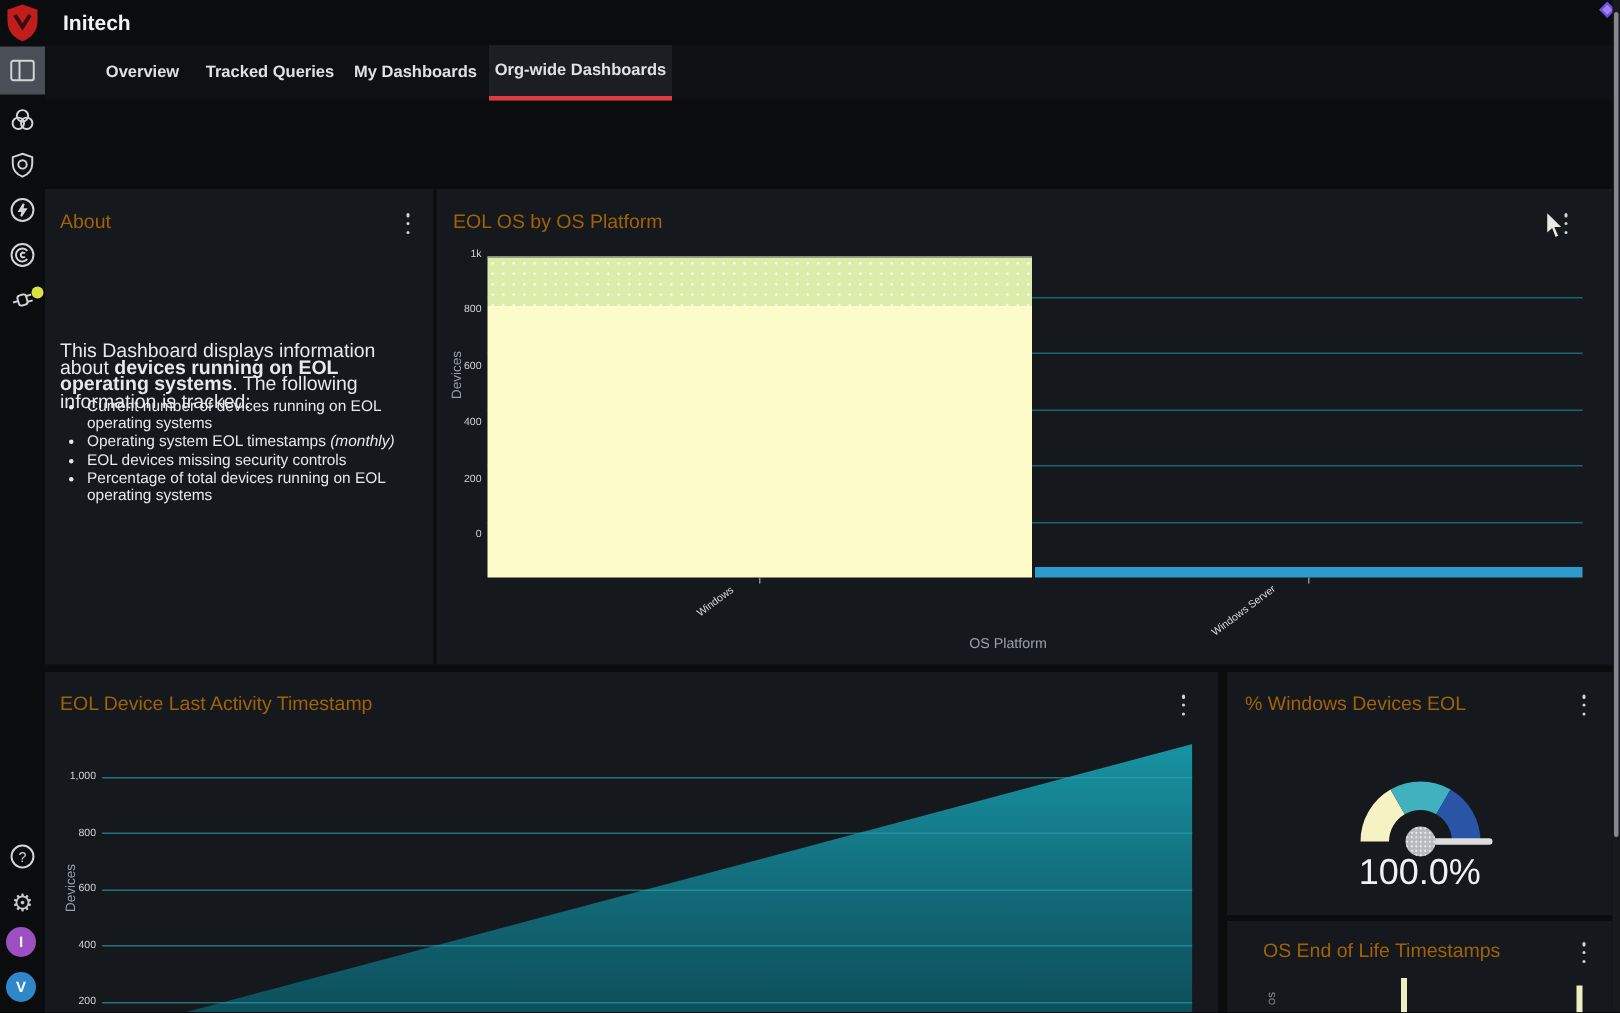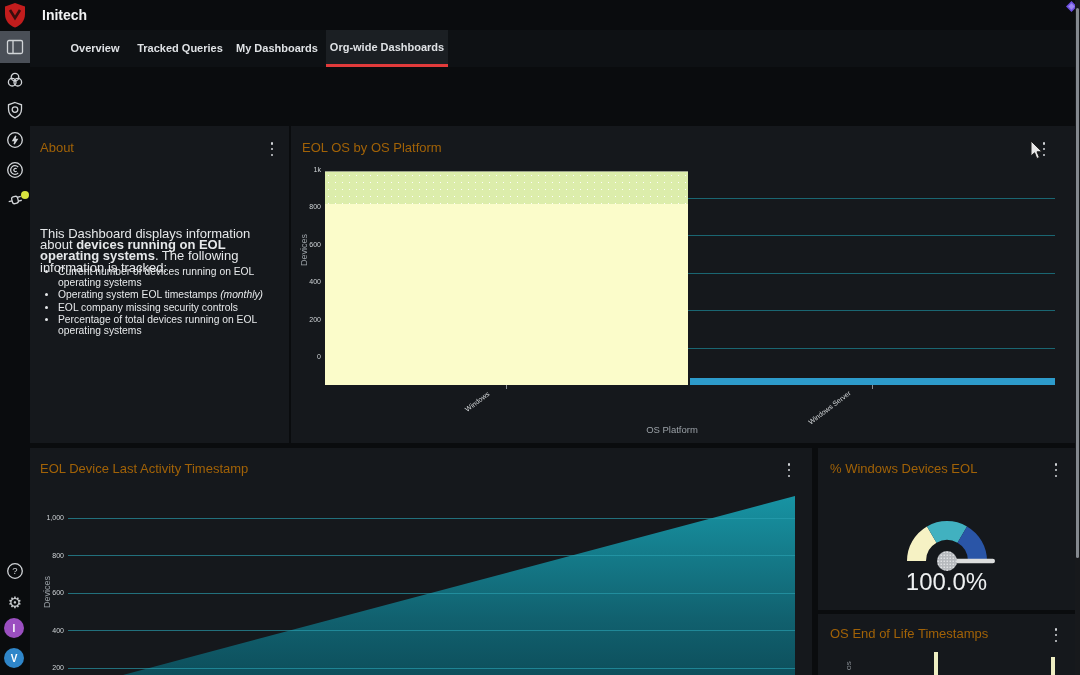--- a/index.html
+++ b/index.html
@@ -87,21 +87,21 @@
 
   
   #p-gauge{left:818px;top:448px;width:257px;height:162px;}
   #g-title{left:12px;top:13px;}
   #g-kebab{right:14px;top:15px;}
   #gauge-svg{left:77px;top:70px;}
   #g-value{left:0;top:120px;width:257px;text-align:center;font-size:24px;color:#eef0f1;}
 
   
   #p-eolts{left:818px;top:614px;width:257px;height:61px;}
-  #e-title{left:12px;top:12px;}
+  #e-title{left:24px;top:12px;}
   #e-kebab{right:14px;top:14px;}
   #e-ylab{left:28px;top:56px;font-size:6px;color:#9aa0a6;transform:rotate(-90deg);transform-origin:left top;}
   .minibar{width:4px;background:#eeeec2;}
   #mb-1{left:116px;top:38px;height:23px;} #mb-2{left:233px;top:43px;height:18px;}
 
   
   #scrollbar{left:1075px;top:0;width:5px;height:675px;background:#17191c;}
   #scroll-thumb{left:1px;top:8px;width:3px;height:550px;border-radius:2px;background:#84898f;}
 
   #cursor{left:1030px;top:141px;}
@@ -188,21 +188,21 @@
     <div class="abs ptitle" id="about-title">About</div>
     <div class="abs kebab" id="about-kebab">
         <i></i>
         <i></i>
         <i></i>
       </div>
     <div class="abs" id="about-para"><span>This Dashboard displays information about </span><b>devices running on EOL operating systems</b><span>. The following information is tracked:</span></div>
     <ul class="abs" id="about-list">
       <li>Current number of devices running on EOL operating systems</li>
       <li><span>Operating system EOL timestamps </span><span class="it">(monthly)</span></li>
-      <li>EOL company missing security controls</li>
+      <li>EOL devices missing security controls</li>
       <li>Percentage of total devices running on EOL operating systems</li>
     </ul>
   </div>
 
   <div class="abs panel" id="p-chart1">
     <div class="abs ptitle" id="c1-title">EOL OS by OS Platform</div>
     <div class="abs kebab" id="c1-kebab">
         <i></i>
         <i></i>
         <i></i>

